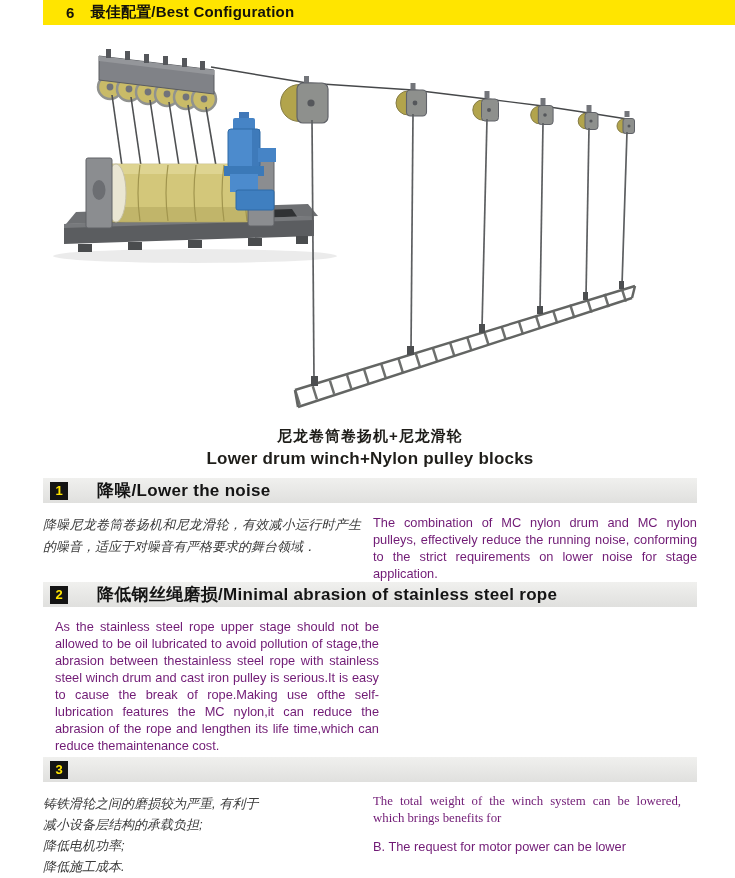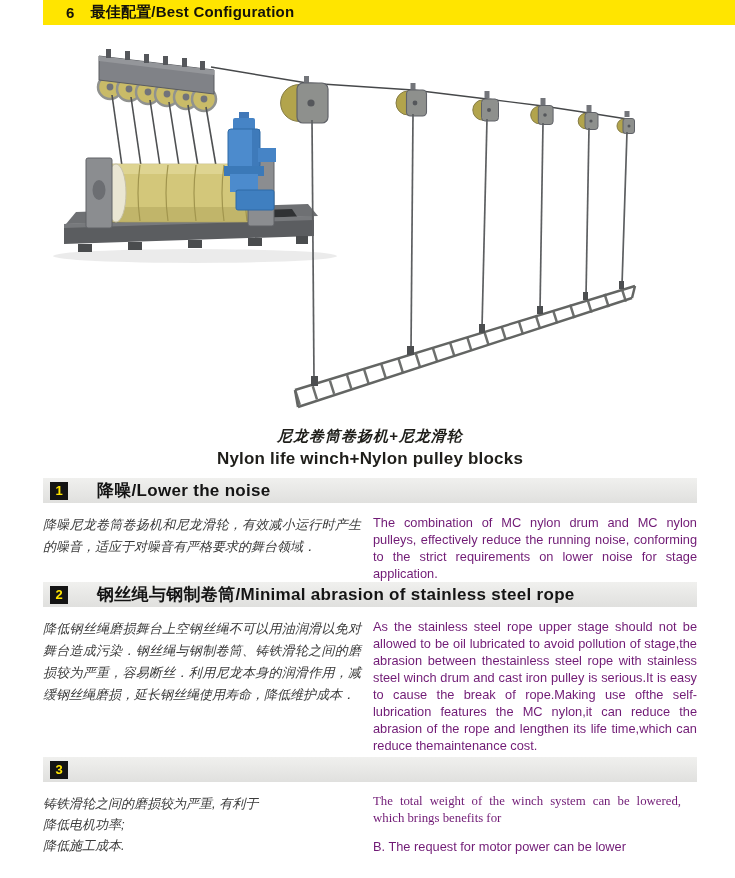--- a/index.html
+++ b/index.html
@@ -14,21 +14,21 @@
     background:#FFE500;display:flex;align-items:center;
     box-sizing:border-box;padding-left:23px;
     font-weight:bold;font-size:15px;color:#15130a;letter-spacing:.2px;
   }
   .page-header .chapter-num{margin-right:16px;}
   
   .illustration{position:absolute;top:40px;left:0;width:735px;height:385px;}
   .illustration svg{display:block;width:735px;height:385px;}
   
   .caption{position:absolute;top:427px;left:43px;width:654px;text-align:center;color:#1f1e1a;}
-  .caption-zh{font-size:15px;font-weight:bold;letter-spacing:1px;font-style:italic;}
+  .caption-zh{font-size:15px;font-weight:bold;letter-spacing:1px;}
   .caption-en{font-size:17px;font-weight:bold;margin-top:3px;letter-spacing:.2px;}
   
   .section{position:absolute;left:43px;width:654px;}
   .section-header{
     height:25px;background:linear-gradient(#f0f0ee,#e0e0de);
     display:flex;align-items:center;box-sizing:border-box;padding-left:7px;
   }
   .section-num{
     width:18px;height:18px;background:#141414;color:#ffe400;
     font-weight:bold;font-size:13px;line-height:18px;text-align:center;flex:0 0 18px;
@@ -203,52 +203,52 @@
       <rect x="537" y="266" width="6" height="8"></rect>
       <rect x="583" y="252" width="5" height="8"></rect>
       <rect x="619" y="241" width="5" height="8"></rect>
     </g>
   </g>
 </svg>
 </div>
 
 <div class="caption">
   <div class="caption-zh">尼龙卷筒卷扬机+尼龙滑轮</div>
-  <div class="caption-en">Nylon life winch+Nylon pulley blocks</div>
+  <div class="caption-en">Lower drum winch+Nylon pulley blocks</div>
 </div>
 
 <div class="section" id="section-1">
   <div class="section-header">
     <span class="section-num">1</span>
     <span class="section-title">降噪/Lower the noise</span>
   </div>
   <div class="section-body">
     <div class="col-zh">降噪尼龙卷筒卷扬机和尼龙滑轮，有效减小运行时产生的噪音，适应于对噪音有严格要求的舞台领域．</div>
     <div class="col-en">The combination of MC nylon drum and MC nylon pulleys, effectively reduce the running noise, conforming to the strict requirements on lower noise for stage application.</div>
   </div>
 </div>
 
 <div class="section" id="section-2">
   <div class="section-header">
     <span class="section-num">2</span>
-    <span class="section-title">钢丝绳与钢制卷筒/Minimal abrasion of stainless steel rope</span>
+    <span class="section-title">降低钢丝绳磨损/Minimal abrasion of stainless steel rope</span>
   </div>
   <div class="section-body">
-    <div class="col-zh">降低钢丝绳磨损舞台上空钢丝绳不可以用油润滑以免对舞台造成污染．钢丝绳与钢制卷筒、铸铁滑轮之间的磨损较为严重，容易断丝．利用尼龙本身的润滑作用，减缓钢丝绳磨损，延长钢丝绳使用寿命，降低维护成本．</div>
     <div class="col-en">As the stainless steel rope upper stage should not be allowed to be oil lubricated to avoid pollution of stage,the abrasion between thestainless steel rope with stainless steel winch drum and cast iron pulley is serious.It is easy to cause the break of rope.Making use ofthe self-lubrication features the MC nylon,it can reduce the abrasion of the rope and lengthen its life time,which can reduce themaintenance cost.</div>
   </div>
 </div>
 
 <div class="section s3" id="section-3">
   <div class="section-header">
     <span class="section-num">3</span>
   </div>
   <div class="section-body">
     <div class="col-zh">
       <div class="zh-line">铸铁滑轮之间的磨损较为严重, 有利于</div>
+      <div class="zh-line">减小设备层结构的承载负担;</div>
       <div class="zh-line">降低电机功率;</div>
       <div class="zh-line">降低施工成本.</div>
     </div>
     <div class="col-en">
       <p class="en-intro">The total weight of the winch system can be lowered, which brings benefits for</p>
       <p class="en-item">B. The request for motor power can be lower</p>
     </div>
   </div>
 </div>
 

